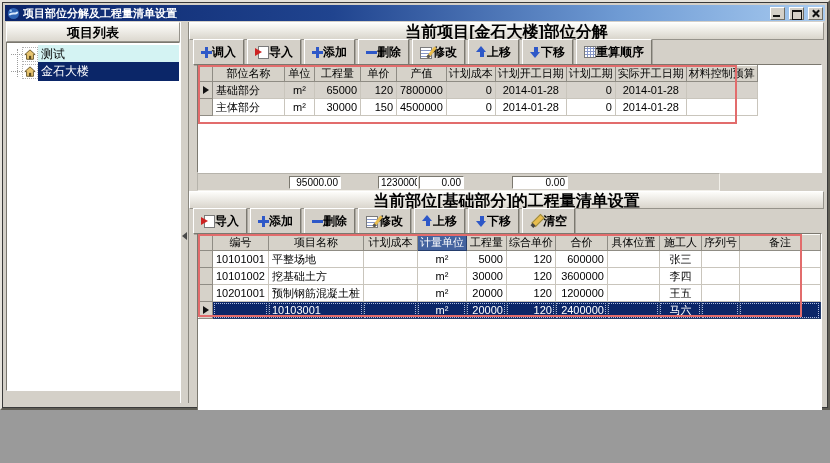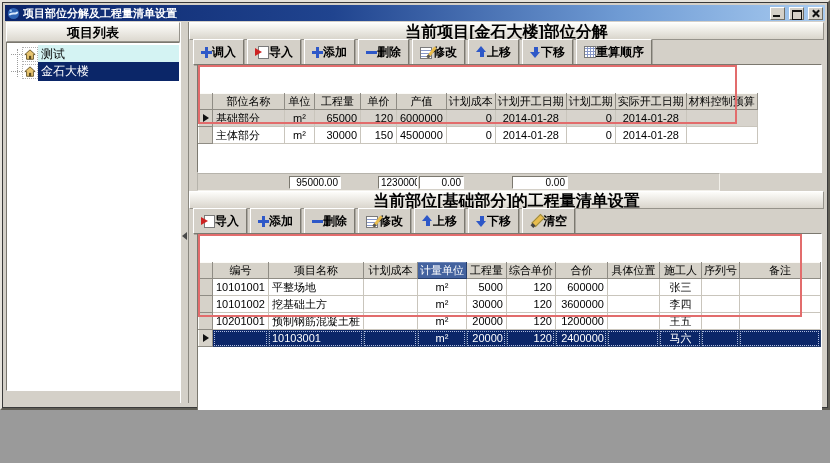--- a/index.html
+++ b/index.html
@@ -50,21 +50,21 @@
 
   .toolbar{ flex:none; display:flex; align-items:center; gap:3px; padding:2px 4px; height:24px; background:#d4d0c8; }
   .tbtn{ display:flex; align-items:center; gap:0; height:20px; padding:12px 7px; background:#d4d0c8; cursor:pointer;
     border:1px solid; border-color:#fff #7b786f #7b786f #fff; font-size:12px; font-weight:bold; color:#000; box-shadow:1px 1px 0 #aaa7a0; }
 
   .gridbox{ flex:none; position:relative; background:#fff; overflow:hidden;
     border:1px solid; border-color:#7b786f #fff #fff #7b786f; margin:0 2px 0 8px; }
   .gridbox.g1{ height:109px; }
   .gridbox.g2{ height:200px; }
 
-  table.grid{ border-collapse:collapse; table-layout:fixed; font-size:11px;margin-top:28px; }
+  table.grid{ border-collapse:collapse; table-layout:fixed; font-size:11px; }
   .grid th{ background:#d6d2c9; font-weight:normal; height:13px; padding:0 2px; white-space:nowrap; overflow:hidden;
     border:1px solid; border-color:#fcfbf8 #8f8c84 #8f8c84 #fcfbf8; font-size:11px; }
   .grid th.hl{ background:#44639f; color:#fff; border-color:#6d86b8 #243c6b #243c6b #6d86b8; }
   .grid td{ height:17px; padding:0 3px; border:1px solid #c9c5bc; white-space:nowrap; overflow:hidden; background:#fff; }
   .grid td.mk{ background:#d6d2c9; border-color:#fcfbf8 #8f8c84 #8f8c84 #fcfbf8; padding:0 1px; }
   .grid tr.current td:not(.mk){ background:#d7d3cc; }
   .grid tr.selected td:not(.mk){ background:#0b2668; color:#fff; border-color:#243c6b; outline:1px dotted #aebbdd; outline-offset:-2px; }
   .ar{ text-align:right; } .ac{ text-align:center; } .al{ text-align:left; }
   .mk-arrow{ display:inline-block; width:0; height:0; border-left:6px solid #111;
     border-top:4px solid transparent; border-bottom:4px solid transparent; }
@@ -220,21 +220,21 @@
           <th>计划工期</th>
           <th>实际开工日期</th>
           <th>材料控制预算</th>
         </tr>
         <tr class="current">
           <td class="mk ac"><span class="mk-arrow"></span></td>
           <td class="al">基础部分</td>
           <td class="ac">m²</td>
           <td class="ar">65000</td>
           <td class="ar">120</td>
-          <td class="ar">6000000</td>
+          <td class="ar">7800000</td>
           <td class="ar">0</td>
           <td class="ac">2014-01-28</td>
           <td class="ar">0</td>
           <td class="ac">2014-01-28</td>
           <td></td>
         </tr>
         <tr>
           <td class="mk"></td>
           <td class="al">主体部分</td>
           <td class="ac">m²</td>

